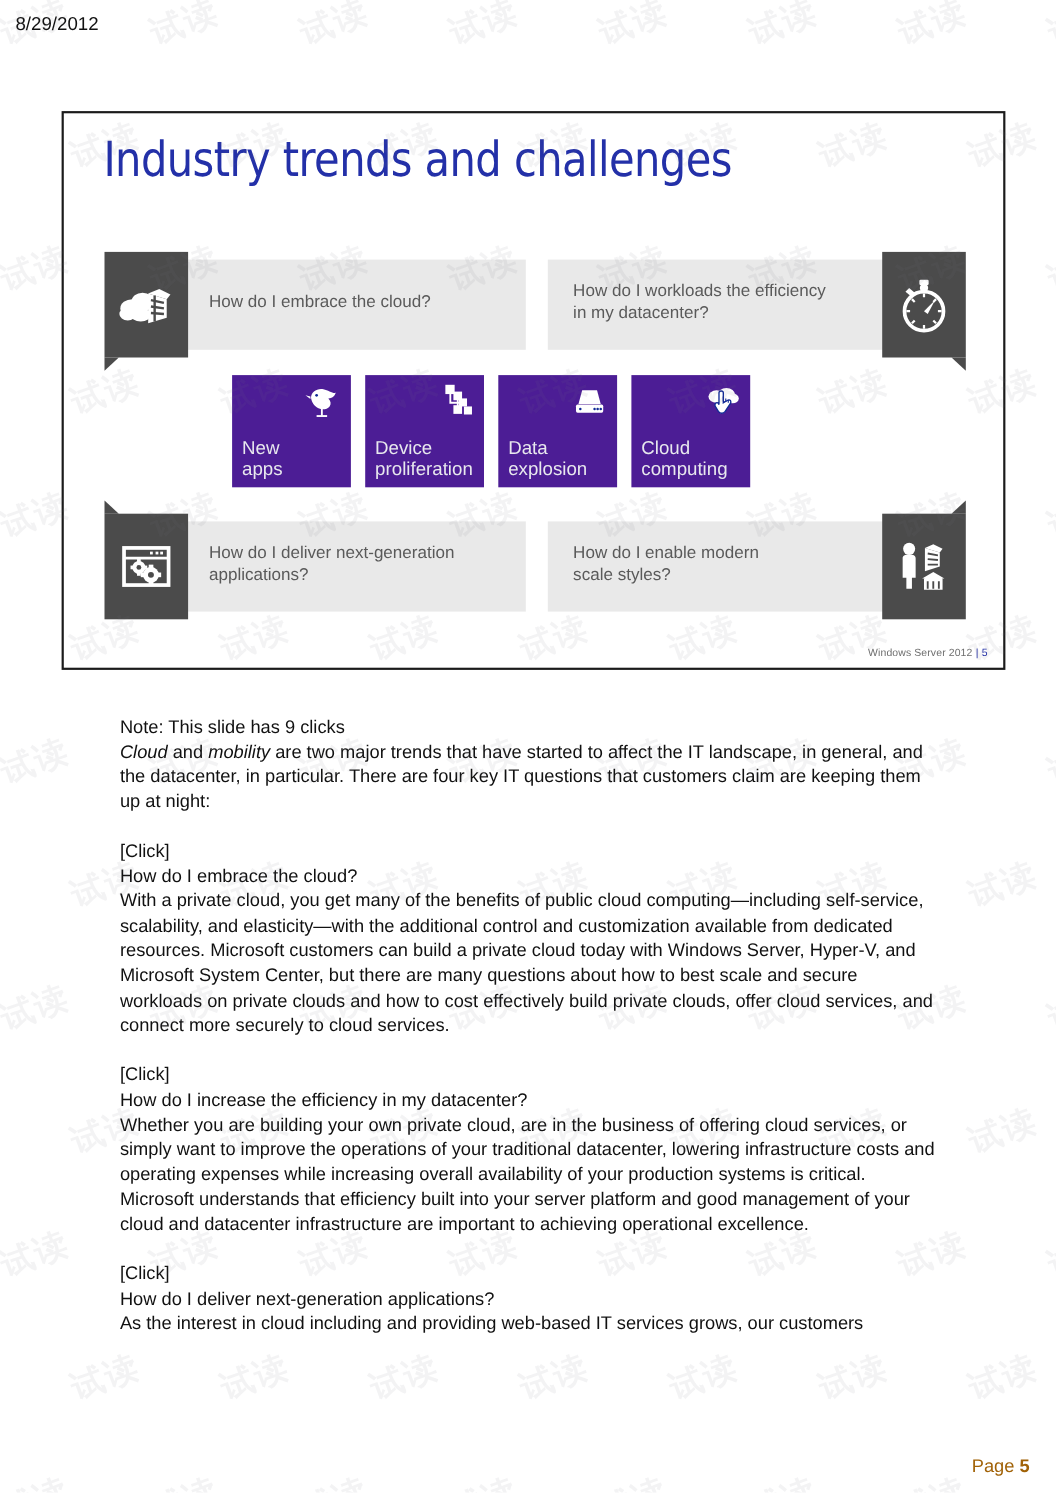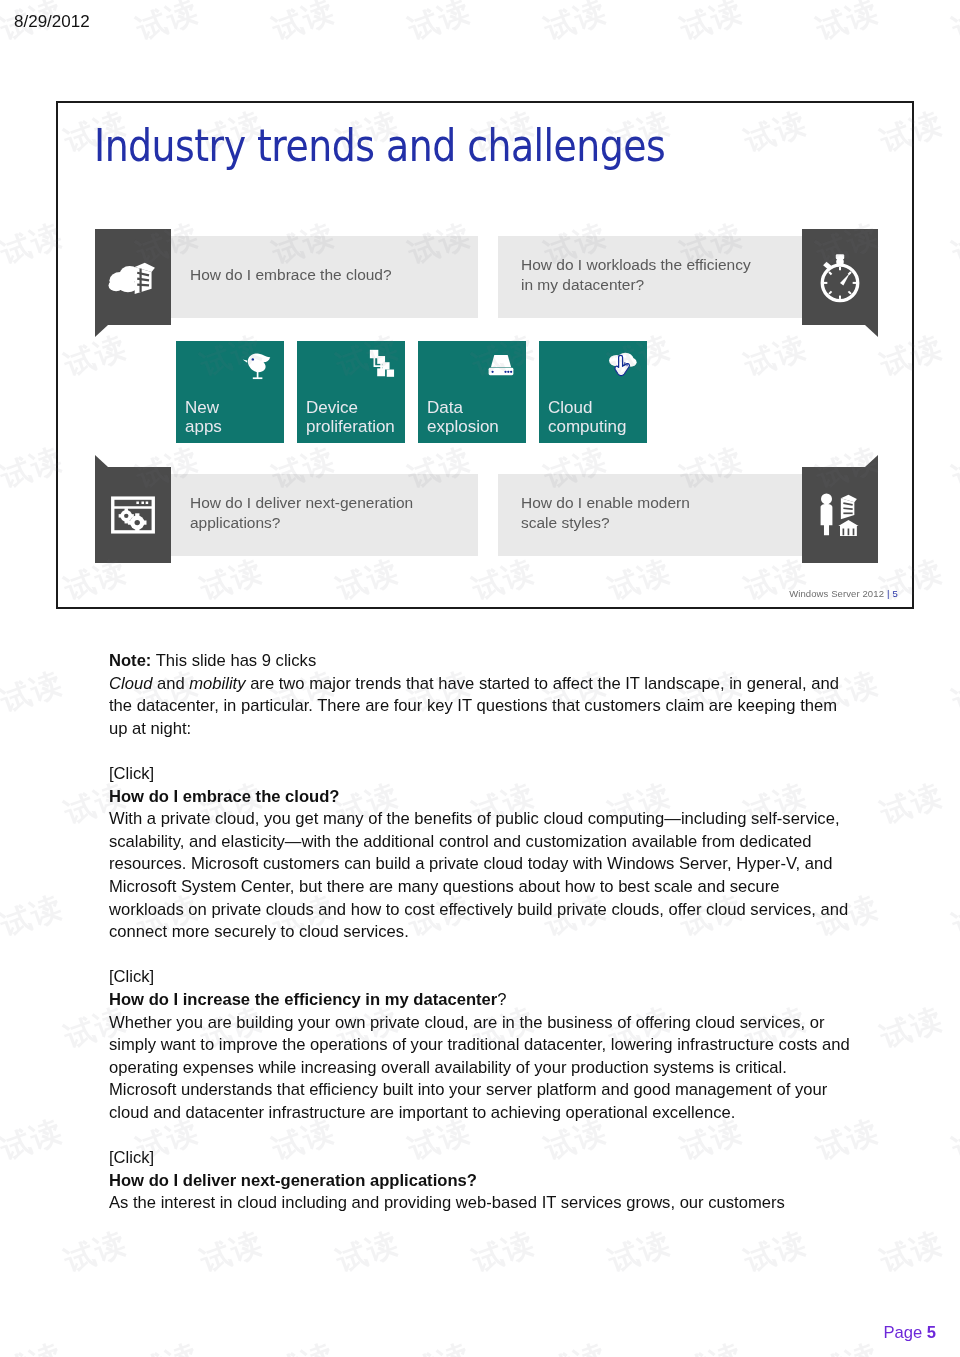--- a/index.html
+++ b/index.html
@@ -83,22 +83,23 @@
   .iconbox svg { width: 54px; height: 54px; display: block; }
   .tail {
     position: absolute;
     width: 0; height: 0;
   }
 
   
   .tile {
     position: absolute;
     width: 108px; height: 102px;
-    background: #0f766e;
+    background: #4c1d95;
     color: #ffffff;
+    margin-left: 35px;
   }
   .tile .tile-label {
     position: absolute;
     left: 9px; bottom: 7px;
     font-size: 17px;
     line-height: 1.12;
     color: #e8e8ee;
     white-space: pre-line;
     font-weight: 300;
   }
@@ -125,28 +126,28 @@
     left: 109px; top: 650px;
     width: 748px;
     font-family: "Liberation Sans", sans-serif;
     font-size: 16.6px;
     line-height: 22.6px;
     color: #111;
     z-index: 5;
   }
   #notes p { margin: 0; }
   #notes .gap { height: 22.6px; }
-  #notes b { font-weight: 700; }
+  #notes b { font-weight: 400; }
   #notes i { font-style: italic; }
 
   #page-footer {
     position: absolute;
     right: 24px; bottom: 14px;
     font-size: 16.6px;
-    color: #6d28d9;
+    color: #a16207;
     z-index: 5;
   }
   #page-footer .pnum { font-weight: 700; }
 </style>
 </head>
 <body>
 
 <div id="doc-date">8/29/2012</div>
 
 <div id="slide">

